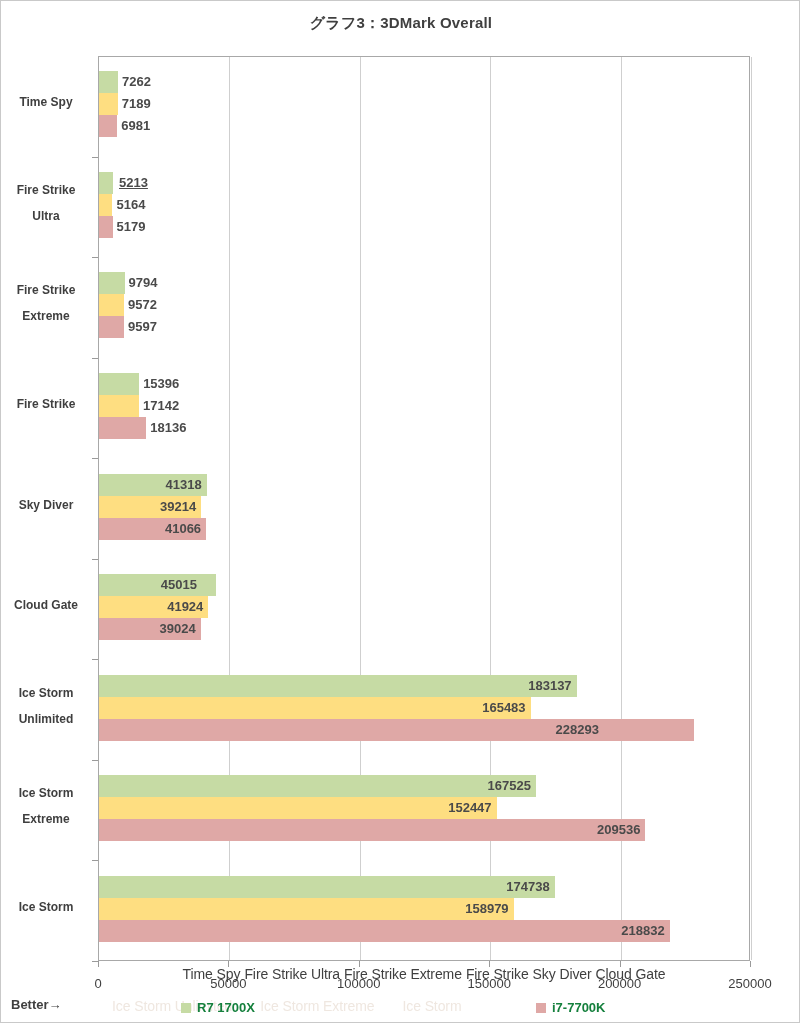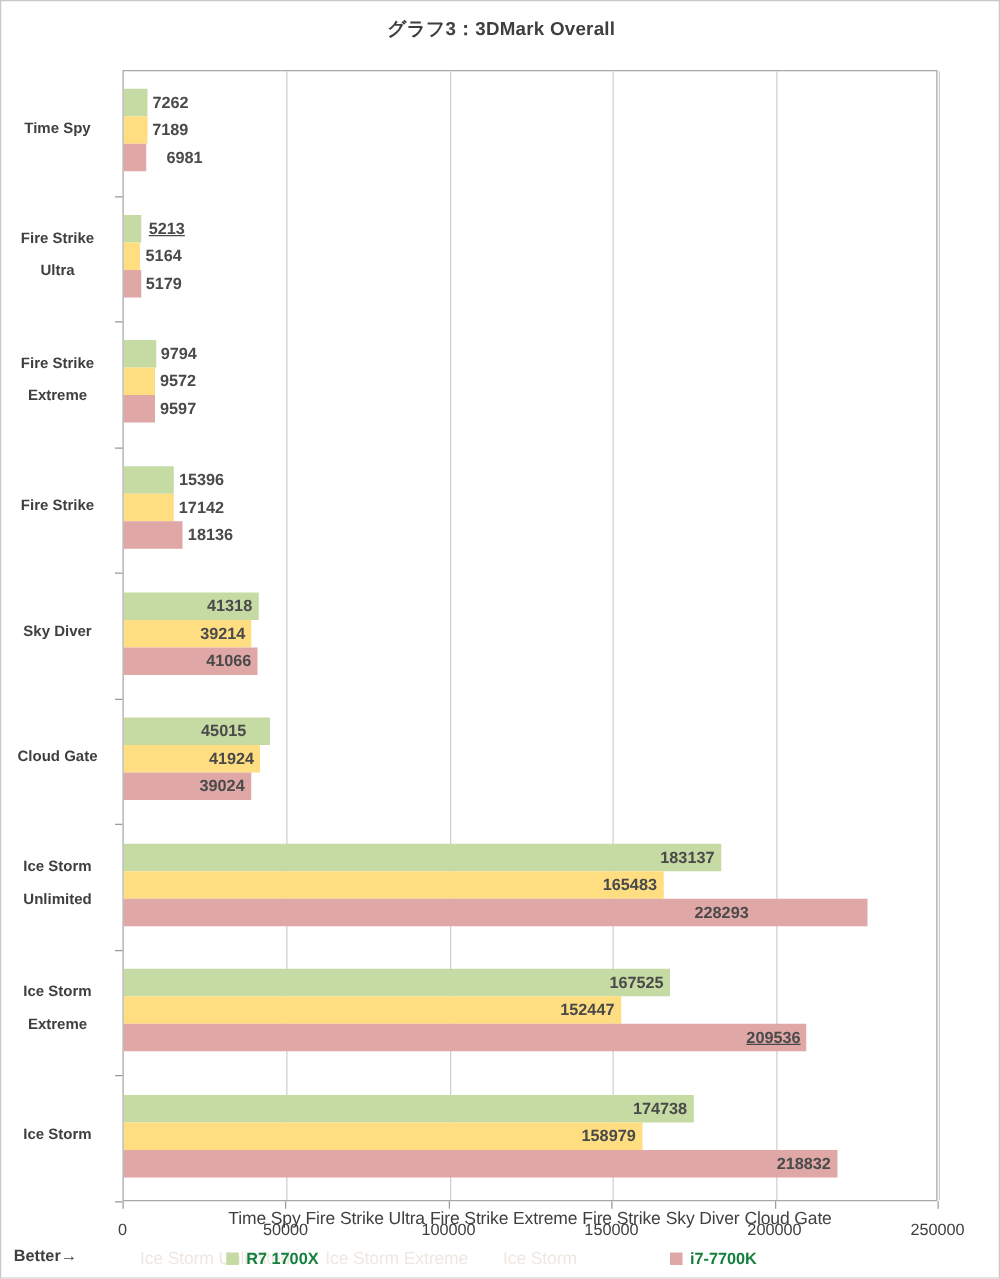--- a/index.html
+++ b/index.html
@@ -210,21 +210,21 @@
         <div class="bar-row" style="top: 0px; width: 100%;">
           <div class="bar" title="R7 1700X: 7262" style="width: 18.9393px; background: rgb(198, 219, 164);"></div>
           <div class="bar-label" style="left: 18.9393px; width: auto; padding-right: 0px; padding-left: 4px; text-align: left;">7262</div>
         </div>
         <div class="bar-row" style="top: 22px; width: 100%;">
           <div class="bar" title="R7 1700: 7189" style="width: 18.7489px; background: rgb(254, 222, 129);"></div>
           <div class="bar-label" style="left: 18.7489px; width: auto; padding-right: 0px; padding-left: 4px; text-align: left;">7189</div>
         </div>
         <div class="bar-row" style="top: 44px; width: 100%;">
           <div class="bar" title="i7-7700K: 6981" style="width: 18.2064px; background: rgb(223, 168, 166);"></div>
-          <div class="bar-label" style="left: 18.2064px; width: auto; padding-right: 0px; padding-left: 16px; text-align: center;">6981</div>
+          <div class="bar-label" style="left: 18.2064px; width: auto; padding-right: 0px; padding-left: 4px; text-align: center;">6981</div>
         </div>
       </div>
       <div class="cat-group" style="top: 114.833px; height: 66px;">
         <div class="bar-row" style="top: 0px; width: 100%;">
           <div class="bar" title="R7 1700X: 5213" style="width: 13.5955px; background: rgb(198, 219, 164);"></div>
           <div class="bar-label" style="left: 16px; width: auto; padding-right: 0px; padding-left: 4px; text-align: center; text-decoration: underline;">5213</div>
         </div>
         <div class="bar-row" style="top: 22px; width: 100%;">
           <div class="bar" title="R7 1700: 5164" style="width: 13.4677px; background: rgb(254, 222, 129);"></div>
           <div class="bar-label" style="left: 13.4677px; width: auto; padding-right: 0px; padding-left: 4px; text-align: left;">5164</div>
@@ -308,21 +308,21 @@
         <div class="bar-row" style="top: 0px; width: 100%;">
           <div class="bar" title="R7 1700X: 167525" style="width: 436.905px; background: rgb(198, 219, 164);"></div>
           <div class="bar-label" style="left: 0px; width: 436.905px;">167525</div>
         </div>
         <div class="bar-row" style="top: 22px; width: 100%;">
           <div class="bar" title="R7 1700: 152447" style="width: 397.582px; background: rgb(254, 222, 129);"></div>
           <div class="bar-label" style="left: 0px; width: 397.582px;">152447</div>
         </div>
         <div class="bar-row" style="top: 44px; width: 100%;">
           <div class="bar" title="i7-7700K: 209536" style="width: 546.47px; background: rgb(223, 168, 166);"></div>
-          <div class="bar-label" style="left: 0px; width: 546.47px; text-decoration: underline;">209536</div>
+          <div class="bar-label" style="left: 0px; width: 546.47px;">209536</div>
         </div>
       </div>
       <div class="cat-group" style="top: 818.722px; height: 66px;">
         <div class="bar-row" style="top: 0px; width: 100%;">
           <div class="bar" title="R7 1700X: 174738" style="width: 455.717px; background: rgb(198, 219, 164);"></div>
           <div class="bar-label" style="left: 0px; width: 455.717px;">174738</div>
         </div>
         <div class="bar-row" style="top: 22px; width: 100%;">
           <div class="bar" title="R7 1700: 158979" style="width: 414.617px; background: rgb(254, 222, 129);"></div>
           <div class="bar-label" style="left: 0px; width: 414.617px;">158979</div>

